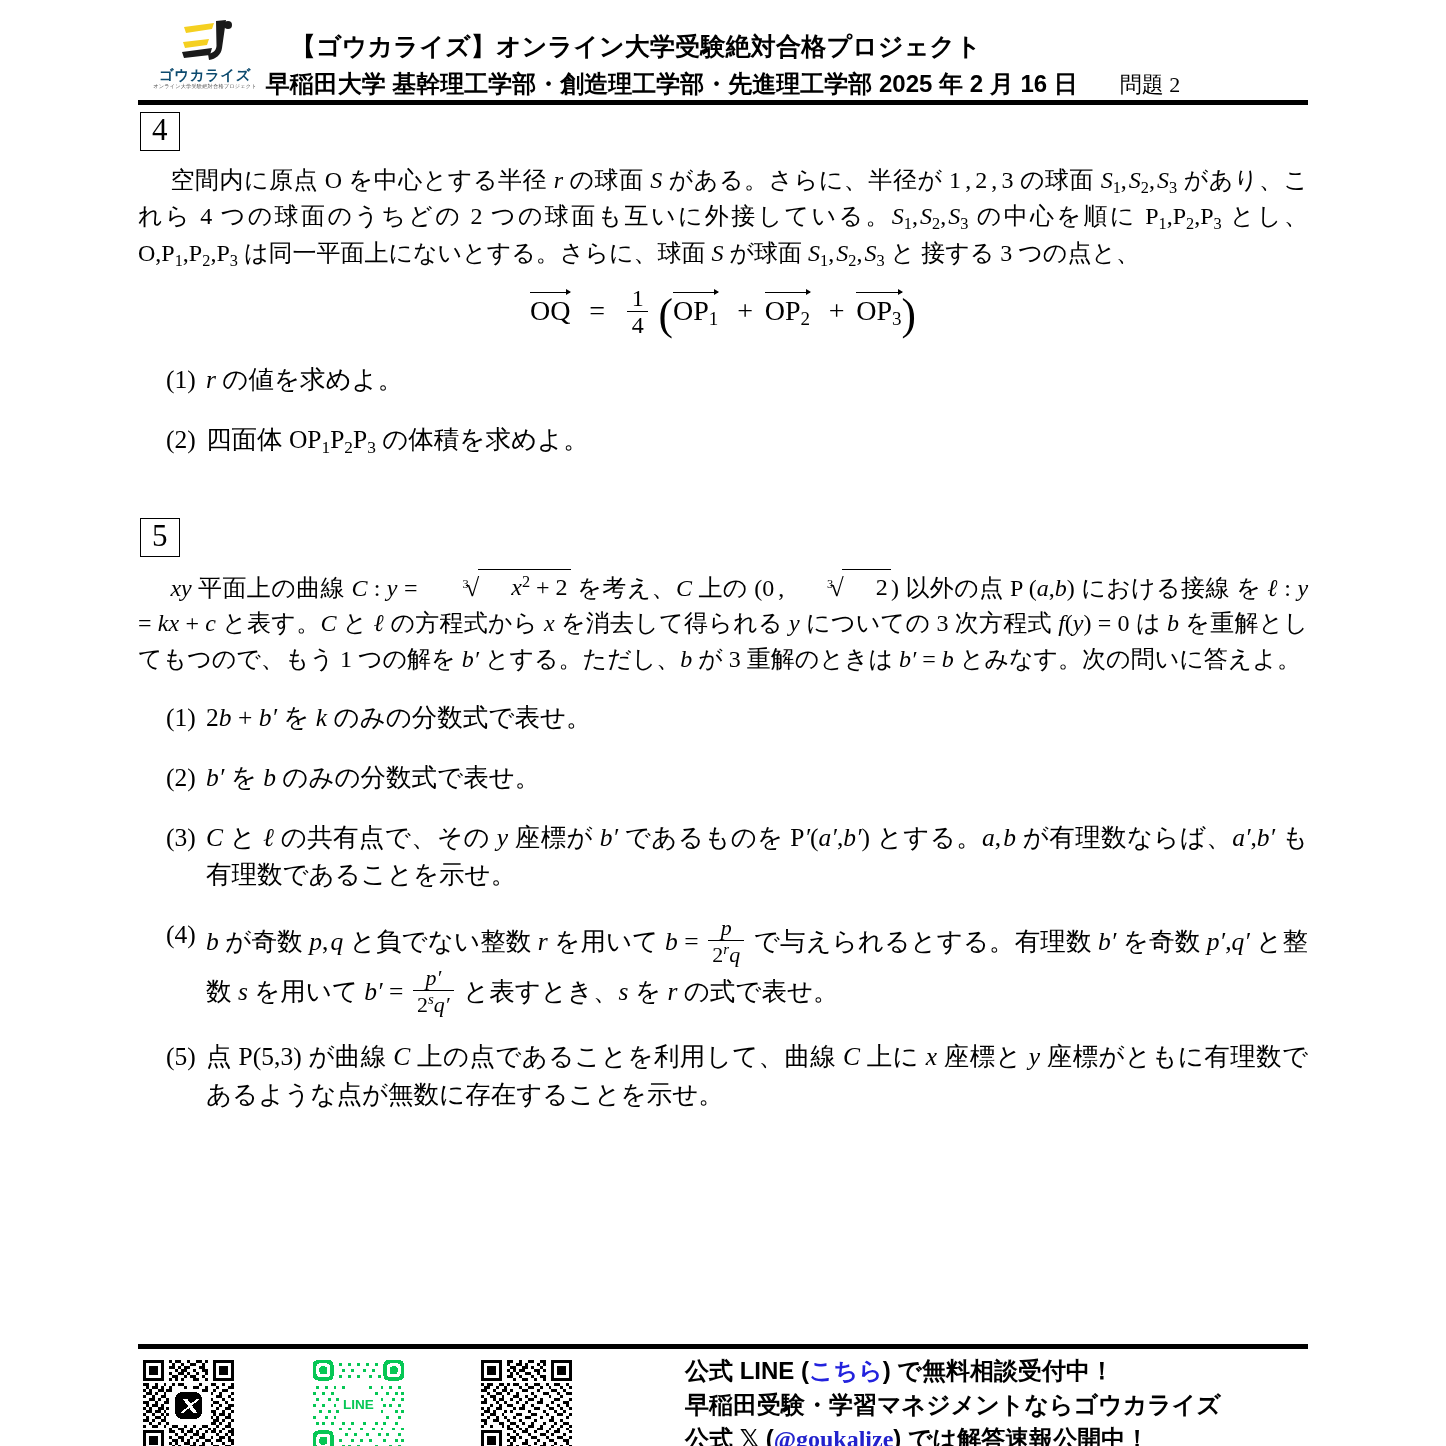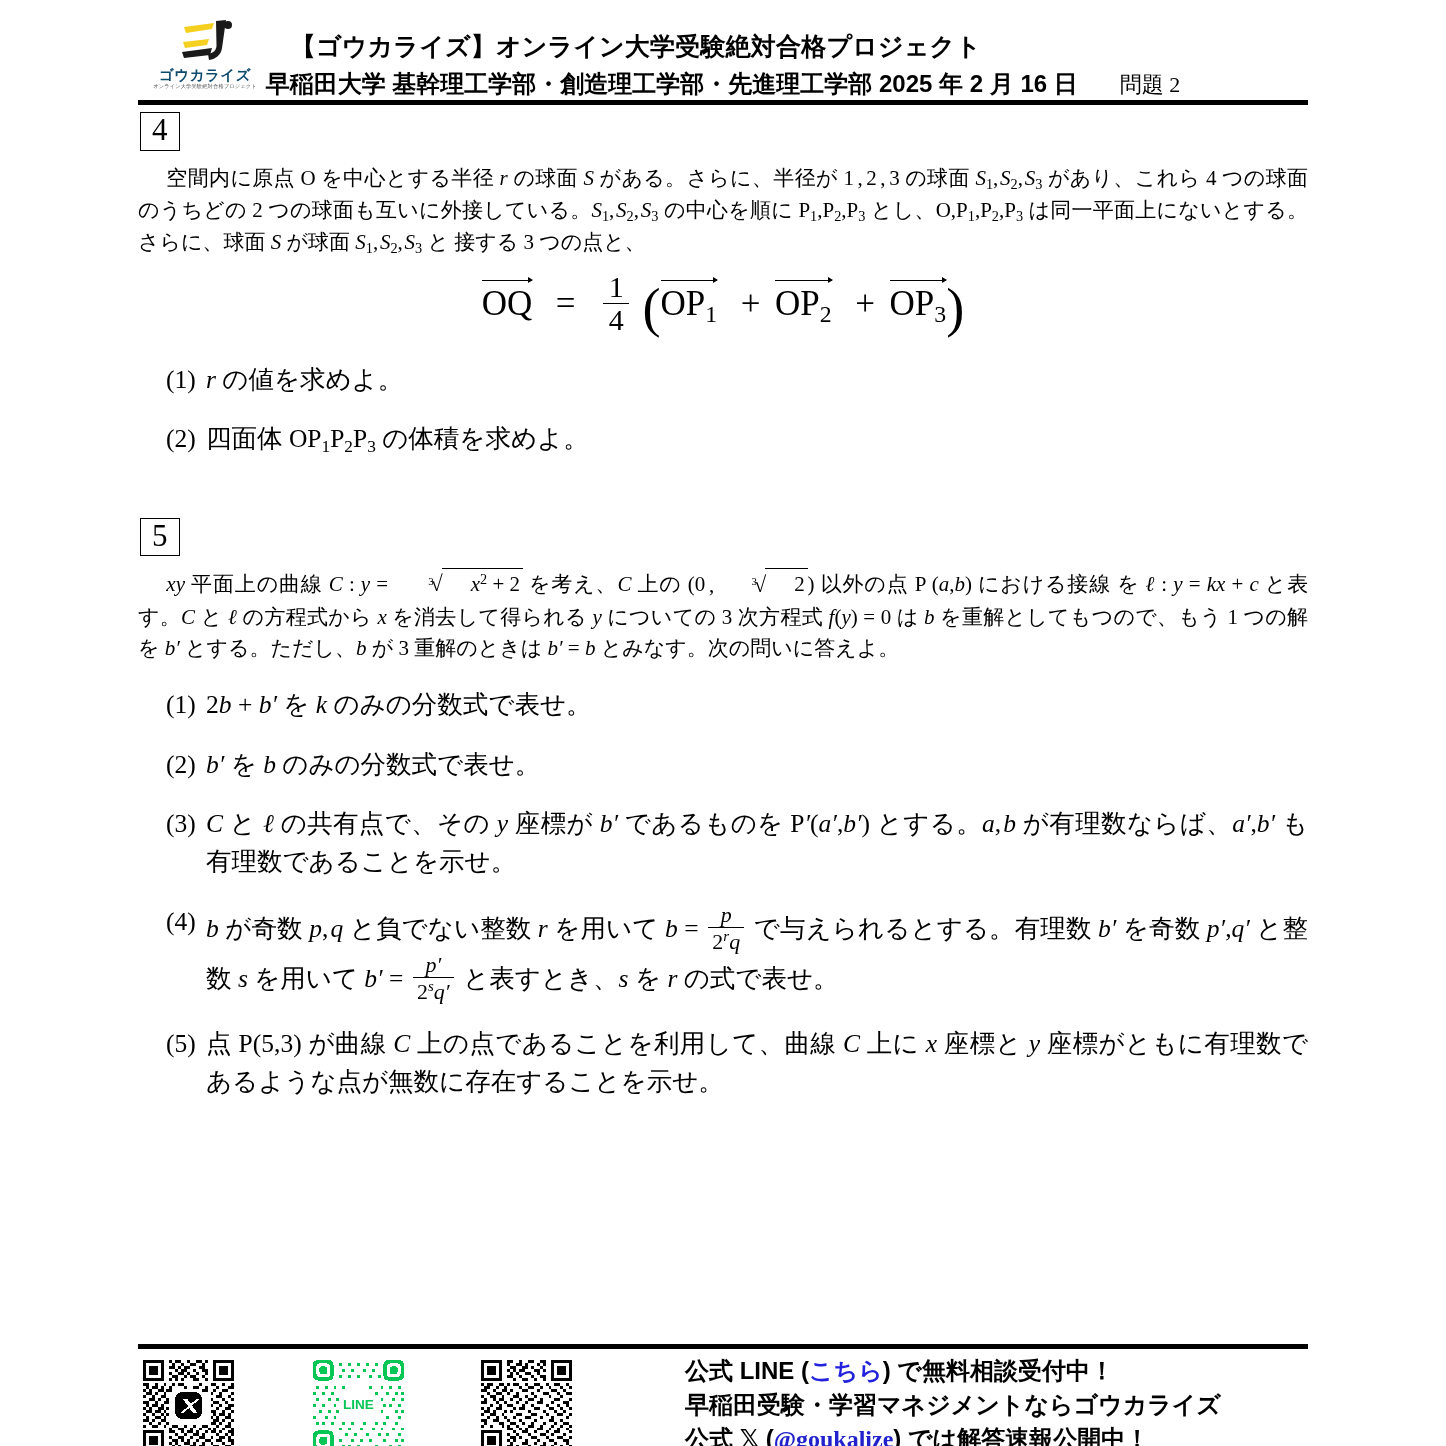--- a/index.html
+++ b/index.html
@@ -64,30 +64,30 @@
     display: inline-block;
     border: 1.6px solid #000;
     padding: 1px 11px 3px 11px;
     font-size: 31px; line-height: 1.05;
     margin-left: 140px;
   }
   .blk { margin-top: 12px; }
 
   .para {
     margin: 0 138px 0 138px;
-    font-size: 21px;
+    font-size: 24px;
     line-height: 1.48;
     text-align: justify;
     text-justify: inter-character;
   }
   .para.indent { text-indent: 1.35em; }
 
   .eqn {
     text-align: center;
-    font-size: 35px;
+    font-size: 28px;
     margin: 12px 0 14px 0;
   }
 
   .items { margin: 0 138px 0 138px; }
   .item {
     position: relative;
     font-size: 25.5px;
     line-height: 1.48;
     padding-left: 68px;
     margin-top: 22px;

